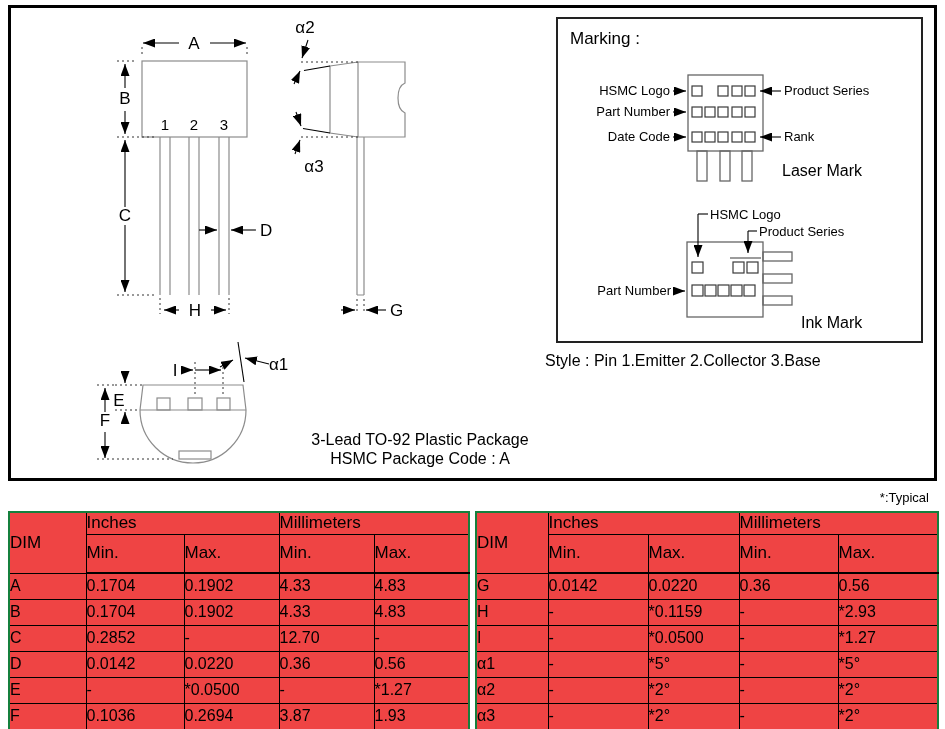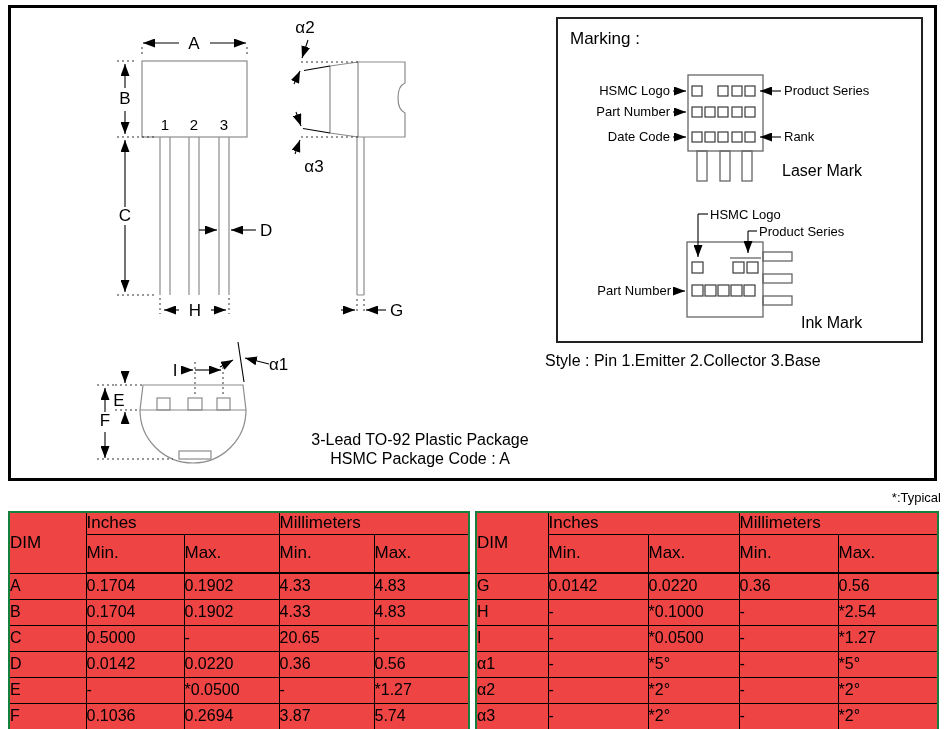--- a/index.html
+++ b/index.html
@@ -16,21 +16,21 @@
   .outer-box svg { position:absolute; inset:0; width:923px; height:470px; }
   svg text { font-family:"Liberation Sans", sans-serif; fill:#000; }
   .t17 { font-size:17px; } .t16 { font-size:16px; }
   .t15 { font-size:15px; } .t13 { font-size:13px; }
   .oln { stroke:#8c8c8c; fill:none; stroke-width:1.2; }
   .dim { stroke:#000; fill:none; stroke-width:1.1; }
   .ext { stroke:#333; fill:none; stroke-width:1; stroke-dasharray:2 3; }
   .mk  { stroke:#666; fill:none; stroke-width:1.3; }
   .mks { stroke:#3a3a3a; fill:#fff; stroke-width:1.2; }
   .mkbox { stroke:#222; fill:none; stroke-width:2; }
-  .typical { position:absolute; top:490px; right:4px; font-size:13px; }
+  .typical { position:absolute; top:490px; right:16px; font-size:13px; }
   table.dim-table {
     position:absolute; border-collapse:collapse; table-layout:fixed;
     border:2px solid #15803d; text-align:left; background:#ef4444;
   }
   .dim-table th, .dim-table td { border:1px solid #000; padding:0; font-weight:400; }
   .dim-table thead tr.h1 th { height:22px; font-size:17px; }
   .dim-table thead tr.h2 th { height:39px; font-size:17px; border-bottom:2px solid #000; }
   .dim-table th.dimhead { font-size:17px; }
   .dim-table tbody td { height:26px; font-size:16px; }
   .dim-table tr.cut td { height:16px; border-bottom:none; }
@@ -261,23 +261,23 @@
       </tr>
       <tr>
         <td>B</td>
         <td>0.1704</td>
         <td>0.1902</td>
         <td>4.33</td>
         <td>4.83</td>
       </tr>
       <tr>
         <td>C</td>
-        <td>0.5000</td>
-        <td>-</td>
-        <td>20.65</td>
+        <td>0.2852</td>
+        <td>-</td>
+        <td>12.70</td>
         <td>-</td>
       </tr>
       <tr>
         <td>D</td>
         <td>0.0142</td>
         <td>0.0220</td>
         <td>0.36</td>
         <td>0.56</td>
       </tr>
       <tr>
@@ -285,21 +285,21 @@
         <td>-</td>
         <td>*0.0500</td>
         <td>-</td>
         <td>*1.27</td>
       </tr>
       <tr>
         <td>F</td>
         <td>0.1036</td>
         <td>0.2694</td>
         <td>3.87</td>
-        <td>5.74</td>
+        <td>1.93</td>
       </tr>
       <tr class="cut">
         <td></td>
         <td></td>
         <td></td>
         <td></td>
         <td></td>
       </tr>
     </tbody>
 </table>
@@ -329,23 +329,23 @@
       <tr>
         <td>G</td>
         <td>0.0142</td>
         <td>0.0220</td>
         <td>0.36</td>
         <td>0.56</td>
       </tr>
       <tr>
         <td>H</td>
         <td>-</td>
-        <td>*0.1000</td>
-        <td>-</td>
-        <td>*2.54</td>
+        <td>*0.1159</td>
+        <td>-</td>
+        <td>*2.93</td>
       </tr>
       <tr>
         <td>I</td>
         <td>-</td>
         <td>*0.0500</td>
         <td>-</td>
         <td>*1.27</td>
       </tr>
       <tr>
         <td>α1</td>

